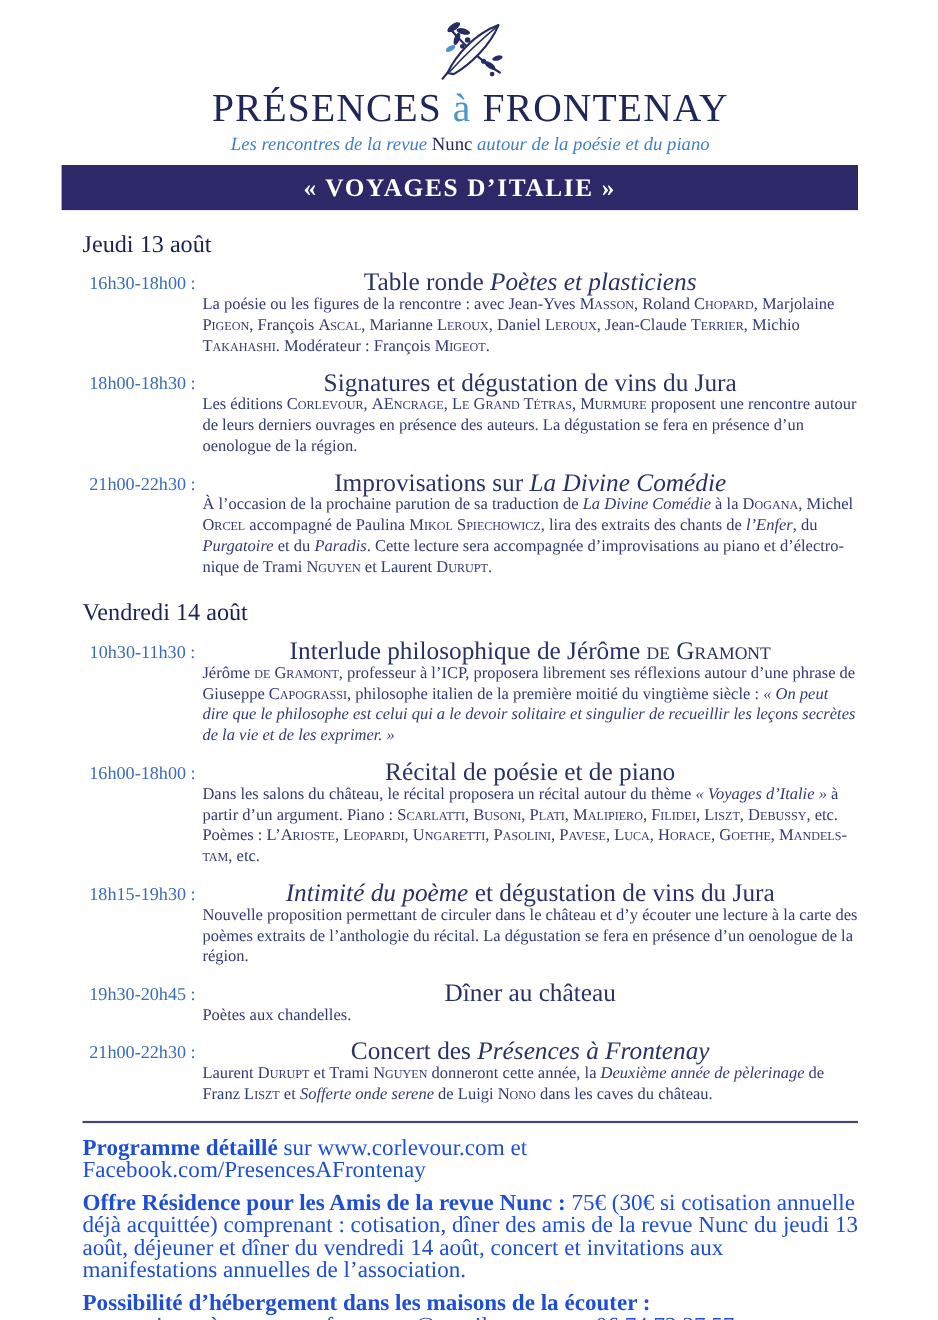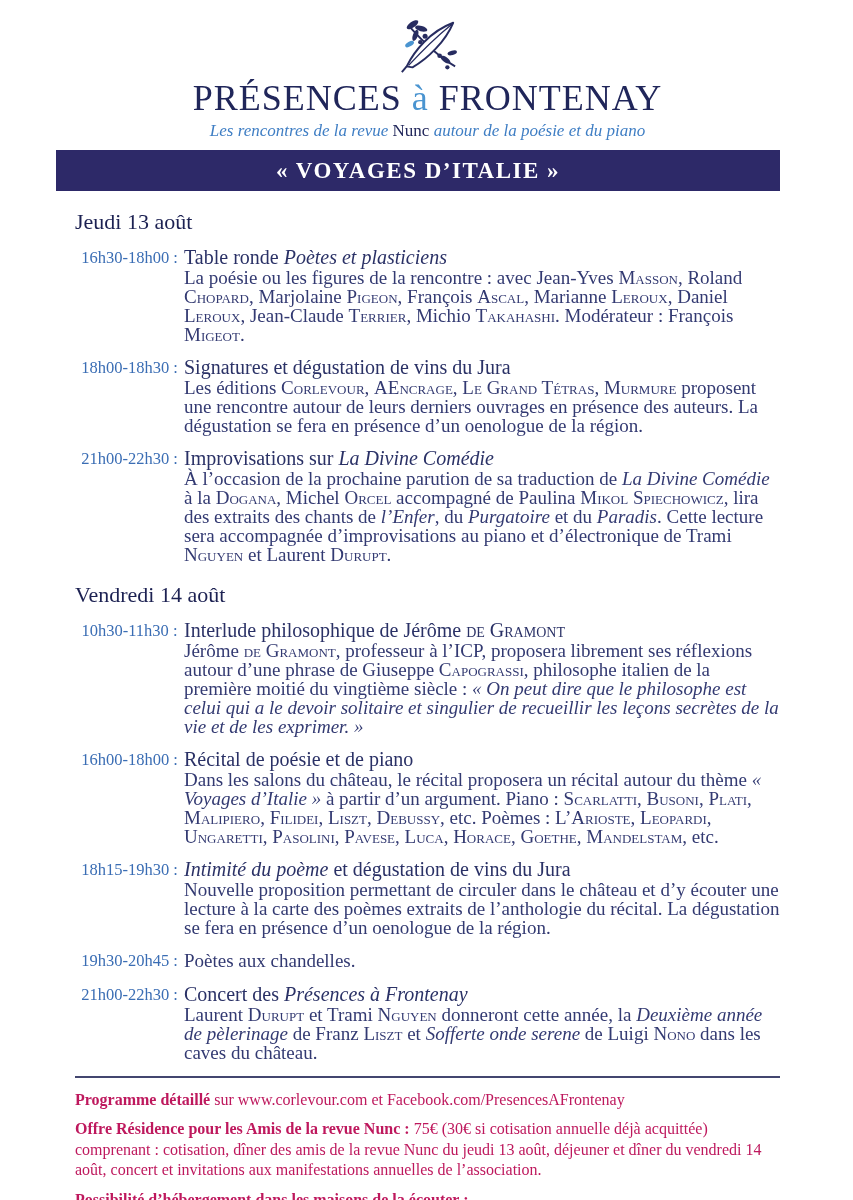--- a/index.html
+++ b/index.html
@@ -33,25 +33,25 @@
   .day-heading{
     font-size:22px;font-weight:normal;color:#1c2152;
     margin:18px 0 12px;line-height:26px;
   }
   .event{display:flex;margin-bottom:13px;}
   .event .time{
     flex:0 0 109px;font-size:16.5px;color:#3a6db4;
     padding-top:1px;white-space:nowrap;text-align:center;
   }
   .event .content{flex:1 1 auto;min-width:0;}
-  .event .title{font-size:20px;line-height:20px;color:#2a3166;}
-  .event .desc{font-size:19px;line-height:19px;color:#333a72;margin-top:1px;}
+  .event .title{font-size:23px;line-height:20px;color:#2a3166;text-align:center;}
+  .event .desc{font-size:15px;line-height:19px;color:#333a72;margin-top:1px;}
   
   .rule{border:none;border-top:2px solid #43466f;margin:14px 0 12px;}
-  footer p{font-size:16px;line-height:20.5px;margin:0 0 9px;color:#be185d;}
+  footer p{font-size:21px;line-height:20.5px;margin:0 0 9px;color:#1d4ed8;}
   footer p.tight{margin-bottom:1px;}
 </style>
 </head>
 <body>
 
 <div class="page">
 
   <header>
     <div class="logo">
       <svg viewBox="0 0 76 64" width="74" height="62" aria-hidden="true">
@@ -132,20 +132,21 @@
     <div class="time">18h15-19h30 :</div>
     <div class="content">
       <div class="title"><span class="seg-i">Intimité du poème</span><span> et dégustation de vins du Jura</span></div>
       <div class="desc"><span>Nouvelle proposition permettant de circuler dans le château et d’y écouter une lecture à la carte des poèmes extraits de l’anthologie du récital. La dégustation se fera en présence d’un oenologue de la région.</span></div>
     </div>
   </div>
 
   <div class="event">
     <div class="time">19h30-20h45 :</div>
     <div class="content">
+      <div class="title"><span>Dîner au château</span></div>
       <div class="desc"><span>Poètes aux chandelles.</span></div>
     </div>
   </div>
 
   <div class="event">
     <div class="time">21h00-22h30 :</div>
     <div class="content">
       <div class="title"><span>Concert des </span><span class="seg-i">Présences à Frontenay</span></div>
       <div class="desc"><span>Laurent </span><span class="seg-sc">Durupt</span><span> et Trami </span><span class="seg-sc">Nguyen</span><span> donneront cette année, la </span><span class="seg-i">Deuxième année de pèlerinage</span><span> de Franz </span><span class="seg-sc">Liszt</span><span> et </span><span class="seg-i">Sofferte onde serene</span><span> de Luigi </span><span class="seg-sc">Nono</span><span> dans les caves du château.</span></div>
     </div>

